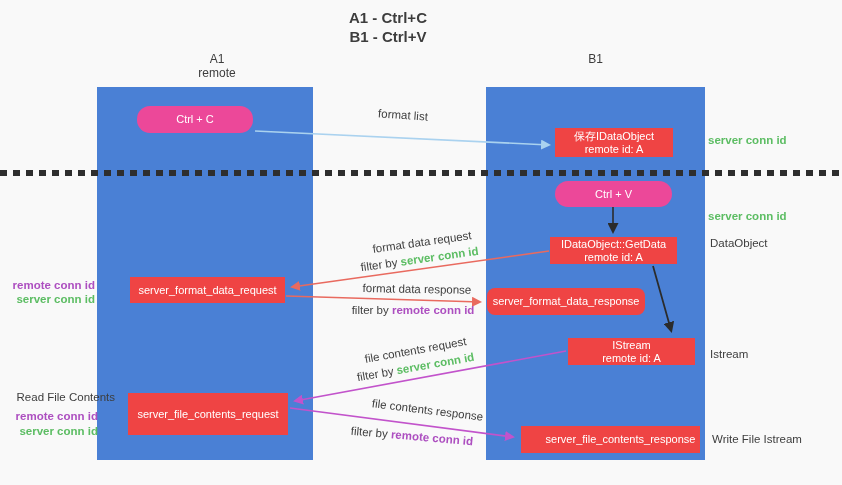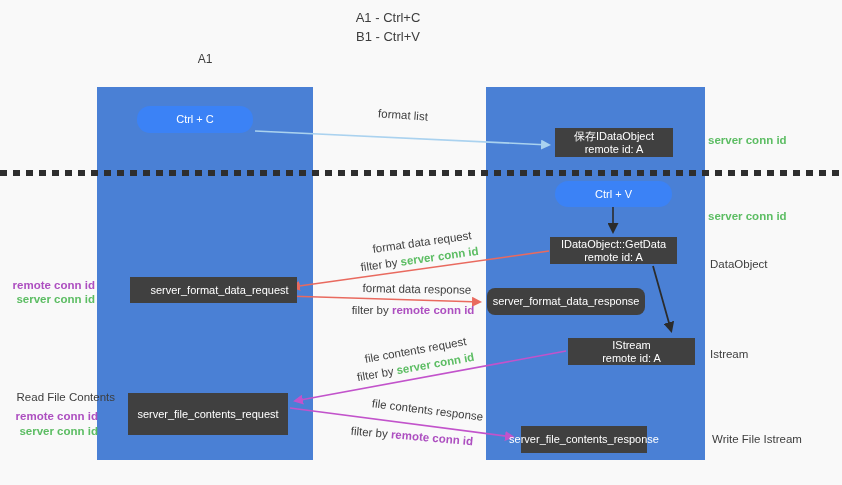--- a/index.html
+++ b/index.html
@@ -1,46 +1,48 @@
 <!DOCTYPE html>
 <html><head>
 <meta charset="utf-8">
 <style>
   html,body{margin:0;padding:0;background:#f9f9f9;font-family:"Liberation Sans",sans-serif;}
   .canvas{position:relative;width:842px;height:485px;background:#f9f9f9;overflow:hidden;}
-  .title{position:absolute;left:0;top:8px;width:776px;text-align:center;color:#3d3d3d;font-size:13px;line-height:19px;}
+  .title{position:absolute;left:0;top:8px;width:776px;text-align:center;color:#3d3d3d;font-size:15px;line-height:19px;font-weight:bold;}
   .col-header{position:absolute;text-align:center;color:#3d3d3d;font-size:12px;line-height:14px;top:52px;}
   .lane{position:absolute;top:87px;height:373px;background:#4a80d5;}
   .lane-a{left:97px;width:216px;}
   .lane-b{left:486px;width:219px;}
   svg.arrows{position:absolute;left:0;top:0;pointer-events:none;}
   .box{position:absolute;display:flex;flex-direction:column;align-items:center;justify-content:center;color:#ffffff;font-size:11px;line-height:13px;text-align:center;white-space:nowrap;}
-  .box-green{background:#3b82f6;border-radius:13px;}
-  .box-orange{background:#404040;}
+  .box-green{background:#ec4899;border-radius:13px;}
+  .box-orange{background:#ef4444;}
   .alabel{position:absolute;color:#3f3f3f;font-size:11.5px;text-align:center;white-space:nowrap;transform-origin:center center;}
   .side-label{position:absolute;font-size:11.5px;color:#3d3d3d;white-space:nowrap;line-height:14px;}
   .side-label.right-align{text-align:right;}
   .green-text{color:#5cbd63;font-weight:bold;}
   .purple-text{color:#ad4fc0;font-weight:bold;}
   .dark-text{color:#3f3f3f;}
 </style>
 </head>
 <body>
 
 <div class="canvas">
 
   <div class="title">
     <div>A1 - Ctrl+C</div>
     <div>B1 - Ctrl+V</div>
   </div>
 
-  <div class="col-header" style="left:97px;width:216px;">
+  <div class="col-header" style="left:109px;width:216px;">
     <div>A1</div>
+    <div>remote</div>
   </div>
   <div class="col-header" style="left:486px;width:219px;">
+    <div>B1</div>
   </div>
 
   <div class="lane lane-a"></div>
   <div class="lane lane-b"></div>
 
   <svg class="arrows" width="842" height="485" viewBox="0 0 842 485">
     <defs>
       <marker id="ah-blue" markerWidth="10" markerHeight="10" refX="8" refY="5" orient="auto" markerUnits="userSpaceOnUse">
           <path d="M0,0 L10,5 L0,10 z" fill="#aad2ef"></path>
         </marker>
@@ -71,34 +73,34 @@
     <span>保存IDataObject</span>
     <span>remote id: A</span>
   </div>
   <div class="box box-green" style="left:555px;top:181px;width:117px;height:26px;justify-content:center;">
     <span>Ctrl + V</span>
   </div>
   <div class="box box-orange" style="left:550px;top:237px;width:127px;height:27px;">
     <span>IDataObject::GetData</span>
     <span>remote id: A</span>
   </div>
-  <div class="box box-orange" style="left:130px;top:277px;width:155px;height:26px;padding-left:12px;">
+  <div class="box box-orange" style="left:130px;top:277px;width:155px;height:26px;">
     <span>server_format_data_request</span>
   </div>
   <div class="box box-orange" style="left:487px;top:288px;width:158px;height:27px;border-radius:8px;">
     <span>server_format_data_response</span>
   </div>
   <div class="box box-orange" style="left:568px;top:338px;width:127px;height:27px;">
     <span>IStream</span>
     <span>remote id: A</span>
   </div>
   <div class="box box-orange" style="left:128px;top:393px;width:160px;height:42px;">
     <span>server_file_contents_request</span>
   </div>
-  <div class="box box-orange" style="left:521px;top:426px;width:126px;height:27px;">
+  <div class="box box-orange" style="left:521px;top:426px;width:159px;height:27px;padding-left:20px;">
     <span>server_file_contents_response</span>
   </div>
 
   <div class="alabel" style="left:348px;top:109px;width:110px;transform:rotate(4deg);">format list</div>
 
   <div class="alabel" style="left:352px;top:236px;width:140px;transform:rotate(-8deg);">format data request</div>
   <div class="alabel" style="left:342px;top:253px;width:155px;transform:rotate(-8deg);">
     <span class="dark-text">filter by</span>
     <span class="green-text">server conn id</span>
   </div>
@@ -122,17 +124,17 @@
   </div>
 
   <div class="side-label right-align purple-text" style="left:0;top:278px;width:95px;">remote conn id</div>
   <div class="side-label right-align green-text" style="left:0;top:292px;width:95px;">server conn id</div>
   <div class="side-label right-align" style="left:0;top:390px;width:115px;">Read File Contents</div>
   <div class="side-label right-align purple-text" style="left:0;top:409px;width:98px;">remote conn id</div>
   <div class="side-label right-align green-text" style="left:0;top:424px;width:98px;">server conn id</div>
 
   <div class="side-label green-text" style="left:708px;top:133px;">server conn id</div>
   <div class="side-label green-text" style="left:708px;top:209px;">server conn id</div>
-  <div class="side-label" style="left:710px;top:257px;">DataObject</div>
+  <div class="side-label" style="left:710px;top:236px;">DataObject</div>
   <div class="side-label" style="left:710px;top:347px;">Istream</div>
   <div class="side-label" style="left:712px;top:432px;">Write File Istream</div>
 
 </div>
 
 </body></html>

